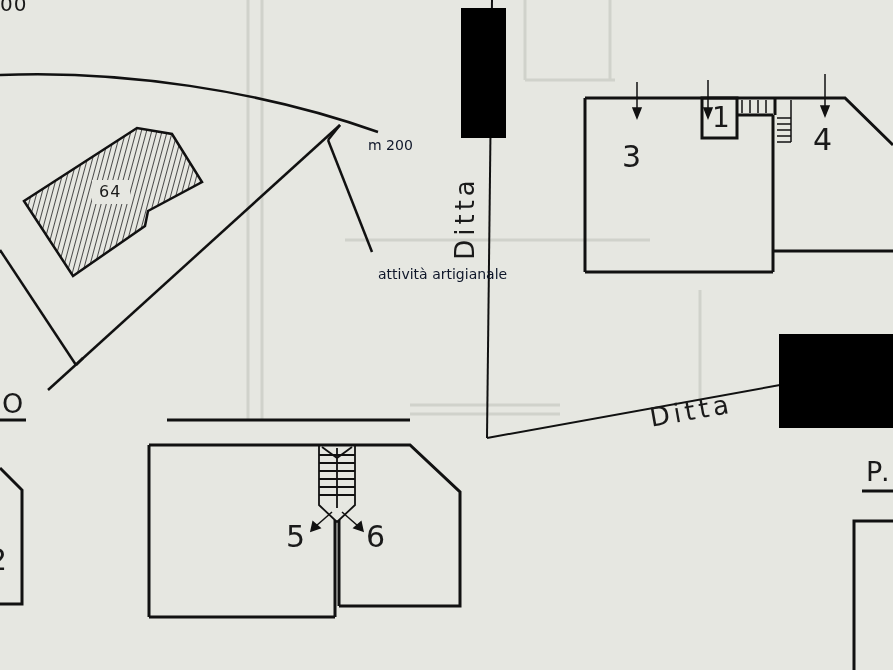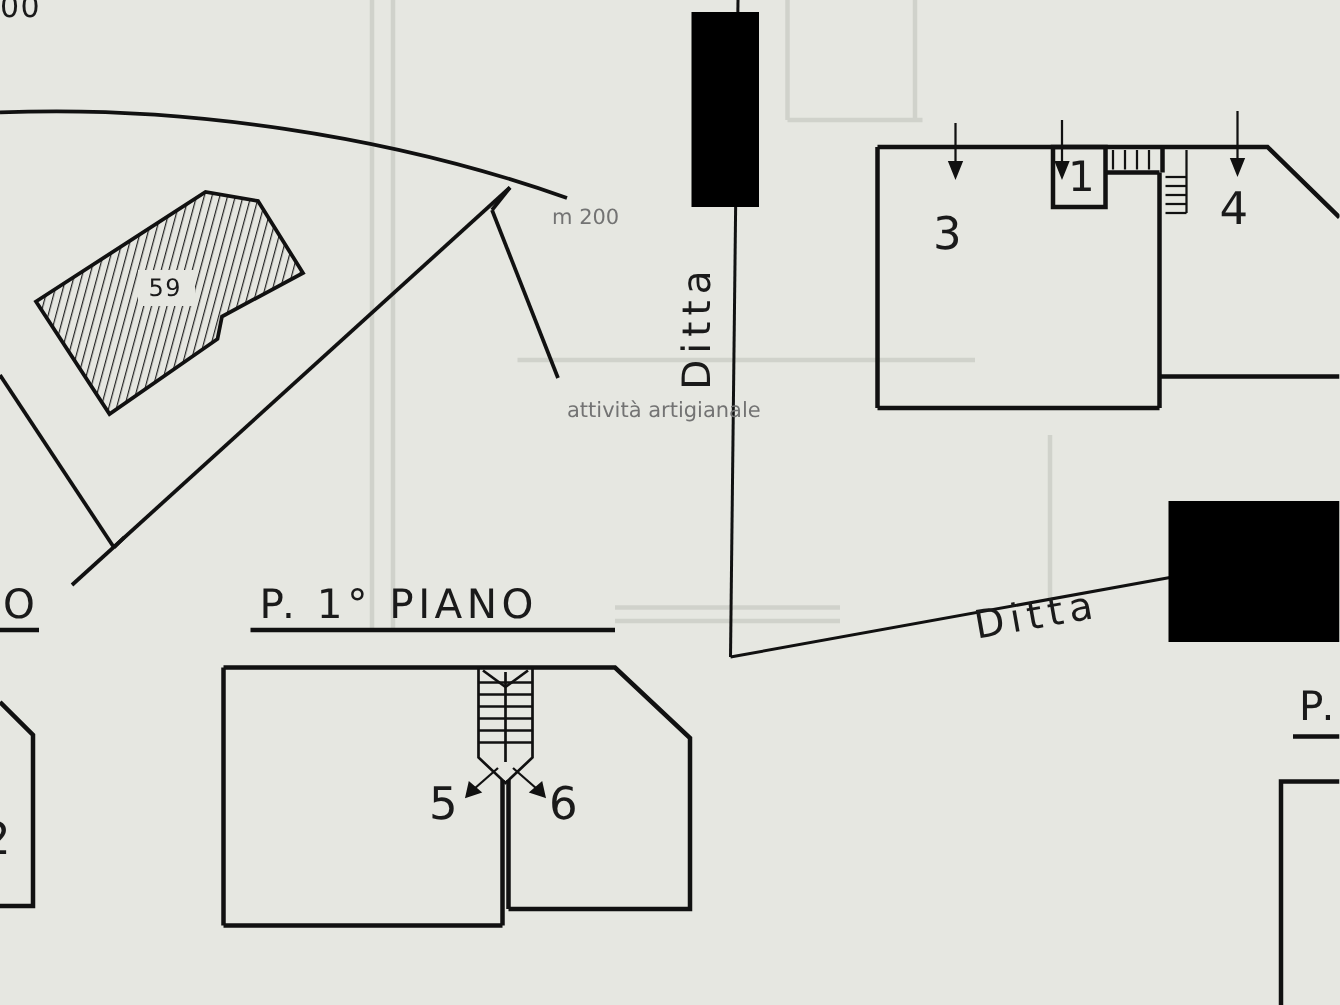--- a/index.html
+++ b/index.html
@@ -3,21 +3,21 @@
 <meta charset="utf-8">
 <style>
   html, body { margin: 0; padding: 0; }
   body { width: 893px; height: 670px; overflow: hidden; background: #e6e7e1; position: relative; font-family: "DejaVu Sans", sans-serif; }
   #canvas { position: absolute; left: 0; top: 0; width: 893px; height: 670px; }
   .lbl { position: absolute; color: #1a1a1a; font-family: "DejaVu Sans", sans-serif; white-space: nowrap; line-height: 1; }
   .title { font-size: 27px; letter-spacing: 3px; }
   .num { font-size: 30px; }
   .small { font-size: 16px; letter-spacing: 1px; }
   .ditta { font-size: 26px; letter-spacing: 4px; }
-  .faint { color: #737373; font-size: 14px; }
+  .faint { color: #0f172a; font-size: 14px; }
   .redact { position: absolute; background: #000; }
 </style>
 </head>
 <body>
 
 <div id="canvas">
   <svg width="893" height="670" viewBox="0 0 893 670" xmlns="http://www.w3.org/2000/svg">
 
     <g stroke="#d0d2cb" stroke-width="3" fill="none">
       <line x1="248" y1="0" x2="248" y2="420"></line>
@@ -125,29 +125,28 @@
   
   <div class="redact" style="left:461px;top:8px;width:45px;height:130px;"></div>
   <div class="redact" style="left:779px;top:334px;width:114px;height:94px;"></div>
 
   
   <div class="lbl faint" style="left:368px;top:138px;">m 200</div>
   <div class="lbl faint" style="left:378px;top:232px;margin-top:35px;">attività artigianale</div>
 
   
   <div class="lbl small" style="left:0px;top:-6px;font-size:20px;">00</div>
-  <div class="lbl small" style="left:99px;top:184px;">59</div>
+  <div class="lbl small" style="left:99px;top:184px;">64</div>
 
   <div class="lbl ditta" style="left:410px;top:205px;transform:rotate(-90deg);transform-origin:center;width:110px;text-align:center;">Ditta</div>
   <div class="lbl ditta" style="left:650px;top:405px;transform:rotate(-10deg);transform-origin:left center;">Ditta</div>
 
   <div class="lbl num" style="left:622px;top:142px;">3</div>
   <div class="lbl num" style="left:712px;top:104px;font-size:28px;">1</div>
   <div class="lbl num" style="left:813px;top:125px;">4</div>
 
-  <div class="lbl title" style="left:173px;top:390px;">P. 1° PIANO</div>
   <div class="lbl title" style="left:2px;top:390px;">O</div>
   <div class="lbl title" style="left:866px;top:458px;">P.</div>
 
   <div class="lbl num" style="left:286px;top:522px;">5</div>
   <div class="lbl num" style="left:366px;top:522px;">6</div>
   <div class="lbl num" style="left:-12px;top:545px;">2</div>
 </div>
 
 </body></html>

